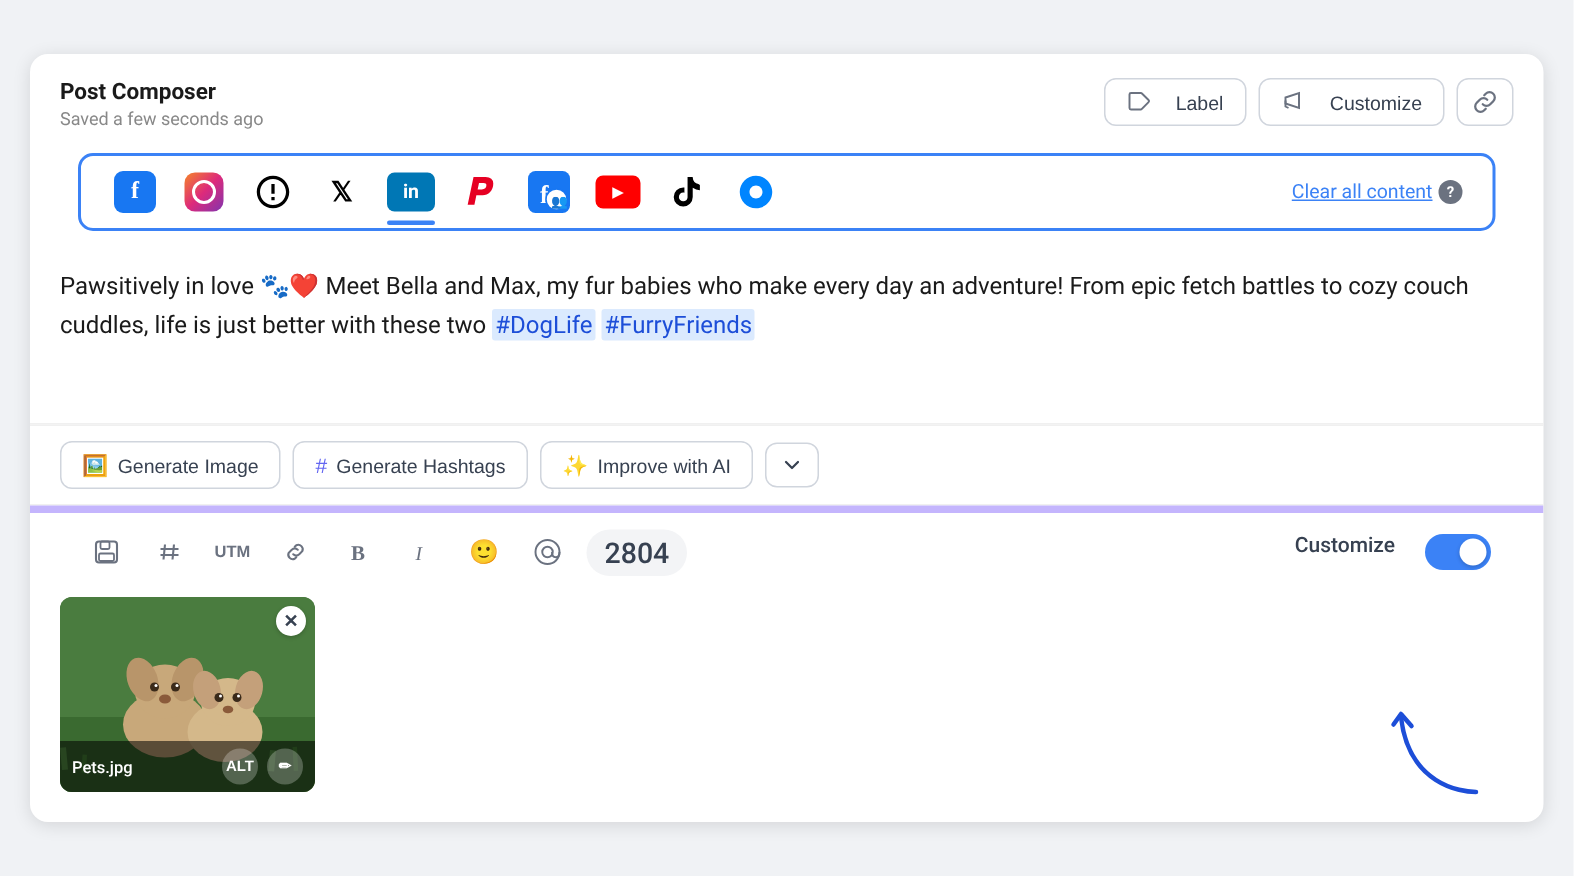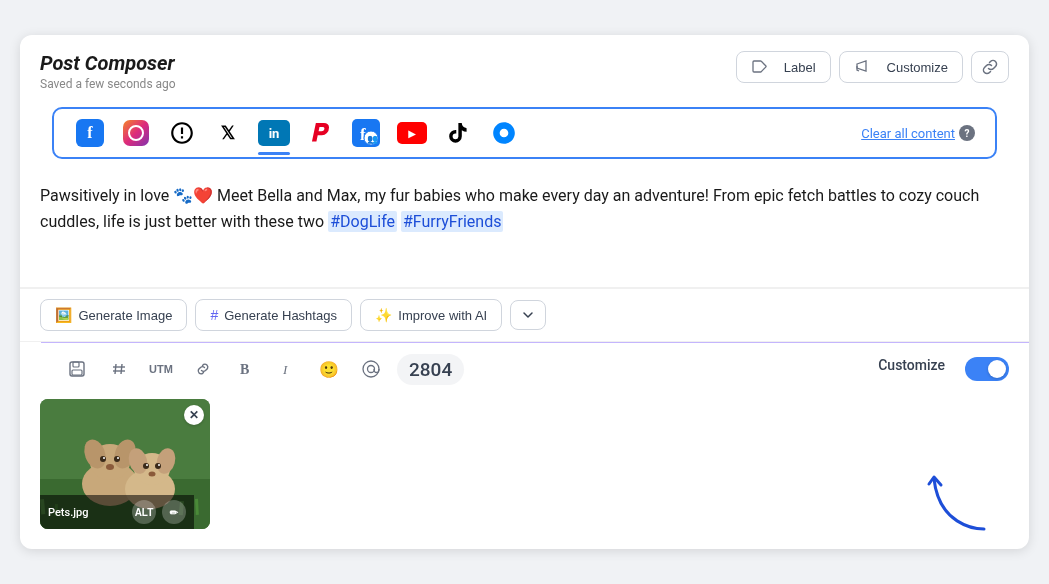--- a/index.html
+++ b/index.html
@@ -21,24 +21,23 @@
       overflow: hidden;
     }
     .card-header {
       padding: 16px 20px 8px 20px;
       display: flex;
       align-items: flex-start;
       justify-content: space-between;
     }
     .title-section {}
     .card-title {
-      font-size: 20px;
+      font-size: 15px;
       font-weight: 700;
       color: #1a1a1a;
-      font-style: italic;
     }
     .saved-text {
       font-size: 12px;
       color: #888;
       margin-top: 2px;
     }
     .header-buttons {
       display: flex;
       gap: 8px;
       align-items: center;
@@ -150,24 +149,23 @@
       border-radius: 8px;
       background: #fff;
       cursor: pointer;
       display: flex;
       align-items: center;
       color: #374151;
     }
     .bottom-toolbar {
       display: flex;
       align-items: center;
-      padding: 10px 20px;
-      border-top: 1px solid #c4b5fd;
+      padding: 10px 35px;
+      border-top: 5px solid #c4b5fd;
       justify-content: space-between;
-      margin-left: 21px;
     }
     .bottom-left {
       display: flex;
       align-items: center;
       gap: 10px;
     }
     .icon-btn {
       width: 32px;
       height: 32px;
       display: flex;
@@ -248,21 +246,21 @@
       cursor: pointer;
       font-size: 12px;
       color: #374151;
       font-weight: 700;
       box-shadow: 0 1px 3px rgba(0,0,0,0.2);
     }
     .image-footer {
       position: absolute;
       bottom: 0;
       left: 0;
-      right: 16px;
+      right: 0;
       background: rgba(0,0,0,0.55);
       display: flex;
       align-items: center;
       justify-content: space-between;
       padding: 5px 8px;
     }
     .image-name {
       font-size: 11px;
       color: #fff;
       font-weight: 500;

